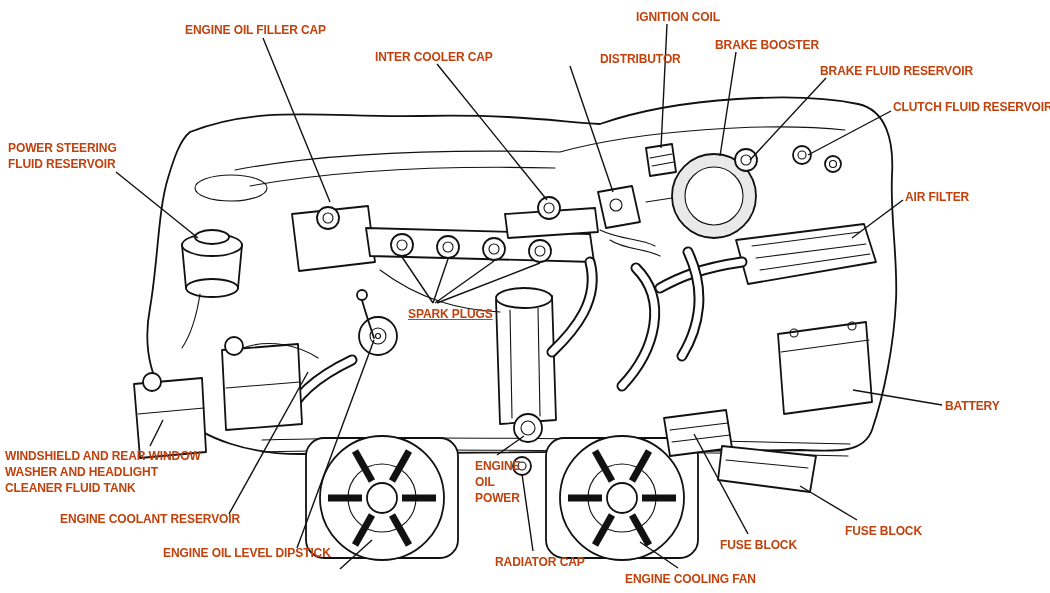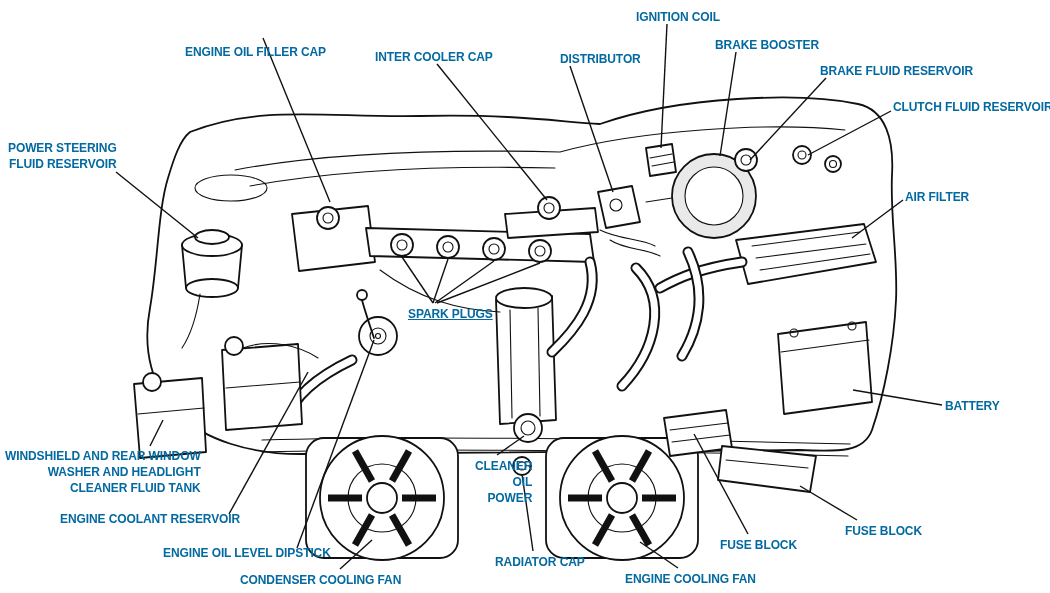--- a/index.html
+++ b/index.html
@@ -4,21 +4,21 @@
 <style>
   html,body{margin:0;padding:0;background:#ffffff;}
   #stage{
     position:relative;width:1050px;height:593px;background:#ffffff;overflow:hidden;
     font-family:"Liberation Sans",sans-serif;color:#111;
   }
   #art,#leaders{position:absolute;left:0;top:0;}
   #labels{position:absolute;left:0;top:0;width:100%;height:100%;pointer-events:none;}
   .part-label{
     position:absolute;font-size:12px;font-weight:700;letter-spacing:-0.1px;
-    line-height:16px;white-space:nowrap;color:#0369a1;text-align:right;
+    line-height:16px;white-space:nowrap;color:#c2410c;
   }
   #leaders line.leader{stroke:#111;stroke-width:1.4;}
   .ink{stroke:#111;fill:none;stroke-width:1.8;stroke-linejoin:round;stroke-linecap:round;}
   .ink-thin{stroke:#111;fill:none;stroke-width:1.1;stroke-linejoin:round;stroke-linecap:round;}
   .fillw{fill:#ffffff;}
   .fillg{fill:#e9e9e9;}
   .tube{stroke:#111;stroke-width:11;fill:none;stroke-linecap:round;}
   .tube-core{stroke:#ffffff;stroke-width:7;fill:none;stroke-linecap:round;}
   .spoke{stroke:#111;stroke-width:7;stroke-linecap:butt;}
 </style>
@@ -213,27 +213,27 @@
       <line x1="297" y1="548" x2="374" y2="340" class="leader"></line>
       <line x1="340" y1="569" x2="372" y2="540" class="leader"></line>
       <line x1="497" y1="455" x2="524" y2="436" class="leader"></line>
       <line x1="533" y1="551" x2="522" y2="474" class="leader"></line>
       <line x1="678" y1="568" x2="640" y2="542" class="leader"></line>
       <line x1="748" y1="534" x2="694" y2="434" class="leader"></line>
       <line x1="857" y1="520" x2="800" y2="486" class="leader"></line>
     </svg>
 
   <div id="labels">
-      <div class="part-label" style="left: 185px; top: 22px; margin-top: 22px;">
+      <div class="part-label" style="left: 185px; top: 22px;">
         <div>ENGINE OIL FILLER CAP</div>
       </div>
       <div class="part-label" style="left: 375px; top: 49px;">
         <div>INTER COOLER CAP</div>
       </div>
-      <div class="part-label" style="left: 512px; top: 51px; padding-left: 48px;">
+      <div class="part-label" style="left: 552px; top: 51px; padding-left: 48px;">
         <div>DISTRIBUTOR</div>
       </div>
       <div class="part-label" style="left: 636px; top: 9px;">
         <div>IGNITION COIL</div>
       </div>
       <div class="part-label" style="left: 715px; top: 37px;">
         <div>BRAKE BOOSTER</div>
       </div>
       <div class="part-label" style="left: 820px; top: 63px;">
         <div>BRAKE FLUID RESERVOIR</div>
@@ -258,25 +258,22 @@
         <div>WINDSHIELD AND REAR WINDOW</div>
         <div>WASHER AND HEADLIGHT</div>
         <div>CLEANER FLUID TANK</div>
       </div>
       <div class="part-label" style="left: 60px; top: 511px;">
         <div>ENGINE COOLANT RESERVOIR</div>
       </div>
       <div class="part-label" style="left: 130px; top: 545px; margin-left: 33px;">
         <div>ENGINE OIL LEVEL DIPSTICK</div>
       </div>
-      <div class="part-label" style="left: 240px; top: 572px;">
-        <div>CONDENSER COOLING FAN</div>
-      </div>
       <div class="part-label" style="left: 475px; top: 458px;">
-        <div>CLEANER</div>
+        <div>ENGINE</div>
         <div>OIL</div>
         <div>POWER</div>
       </div>
       <div class="part-label" style="left: 495px; top: 554px;">
         <div>RADIATOR CAP</div>
       </div>
       <div class="part-label" style="left: 625px; top: 571px;">
         <div>ENGINE COOLING FAN</div>
       </div>
       <div class="part-label" style="left: 720px; top: 537px;">

